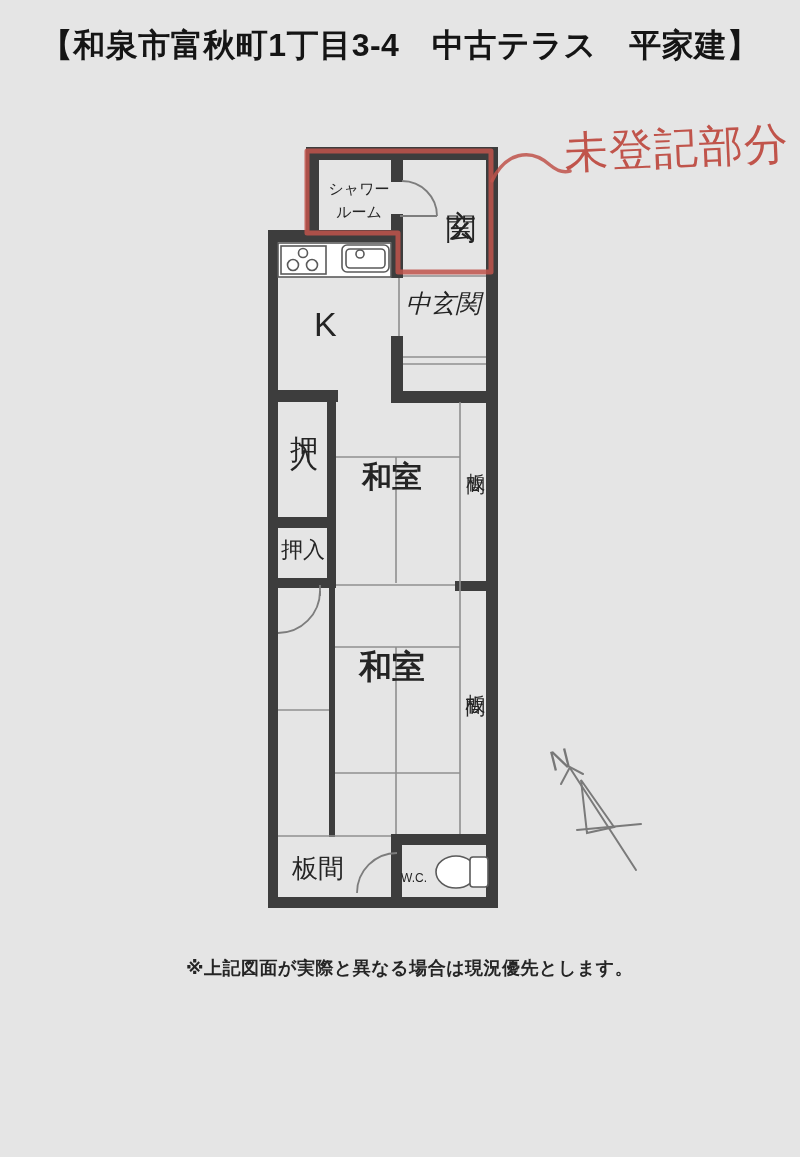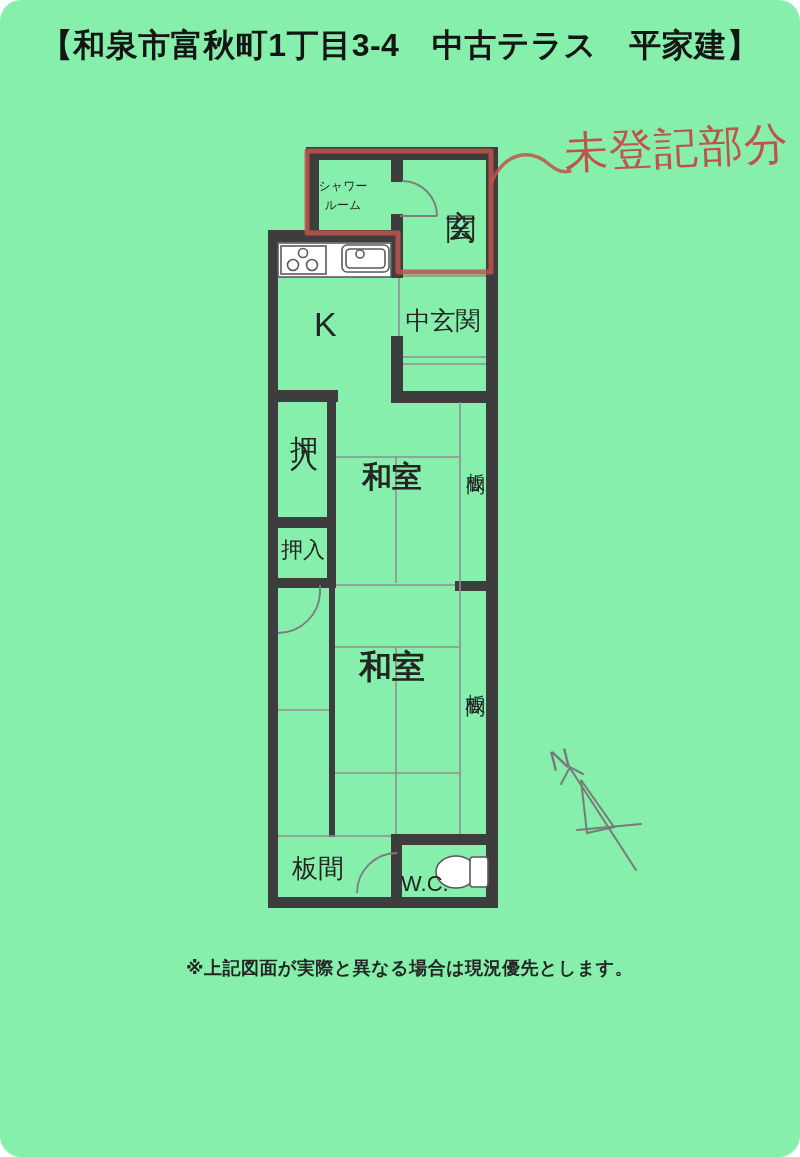--- a/index.html
+++ b/index.html
@@ -1,18 +1,18 @@
 <!DOCTYPE html>
 <html><head>
 <meta charset="utf-8">
 <style>
   html,body{margin:0;padding:0;background:#ffffff;}
   .page{
-    position:relative;width:800px;height:1157px;background:#86efac;overflow:hidden;
-    font-family:"Liberation Sans","DejaVu Sans",sans-serif;color:#2a2a2a;border-radius:21px;
+    position:relative;width:800px;height:1157px;background:#e5e5e5;overflow:hidden;
+    font-family:"Liberation Sans","DejaVu Sans",sans-serif;color:#2a2a2a;
   }
   .abs{position:absolute;}
   .title{
     left:0;top:24px;width:800px;text-align:center;
     font-size:32px;font-weight:bold;color:#151515;letter-spacing:0.5px;white-space:nowrap;
   }
   .footnote{
     left:186px;top:956px;font-size:18px;font-weight:bold;color:#252525;letter-spacing:0.5px;white-space:nowrap;
   }
   .room-label{color:#242424;line-height:1.2;text-align:center;white-space:nowrap;}
@@ -109,50 +109,50 @@
     </g>
 
     <g>
       <line class="north" x1="636" y1="870" x2="570" y2="768"></line>
       <path class="north" d="M 561 784 L 570 767 L 583 774"></path>
       <path class="north" d="M 581 780 L 587 833 L 614 827 Z"></path>
       <line class="north" x1="577" y1="830" x2="641" y2="824"></line>
     </g>
   </svg>
 
-  <div class="abs room-label" style="left:304px;top:177px;width:78px;font-size:12px;line-height:1.55;">
+  <div class="abs room-label" style="left:320px;top:177px;width:78px;font-size:15px;line-height:1.55;">
     <div>シャワー</div>
     <div>ルーム</div>
   </div>
 
   <div class="abs room-label vtext" style="left:443px;top:186px;font-size:30px;letter-spacing:5px;">玄関</div>
 
   <div class="abs room-label" style="left:314px;top:304px;font-size:34px;">K</div>
 
-  <div class="abs room-label" style="left:399px;top:305px;width:88px;font-size:25px;">中玄関</div>
+  <div class="abs room-label" style="left:399px;top:288px;width:88px;font-size:25px;font-style:italic;">中玄関</div>
 
   <div class="abs room-label vtext" style="left:287px;top:414px;font-size:28px;letter-spacing:6px;">押入</div>
 
   <div class="abs room-label" style="left:337px;top:459px;width:110px;font-size:30px;font-weight:bold;line-height:1.18;">
     <div>和室</div>
   </div>
 
   <div class="abs room-label vtext" style="left:464px;top:458px;font-size:19px;letter-spacing:4px;">板間</div>
 
   <div class="abs room-label" style="left:272px;top:537px;width:62px;font-size:22px;">押入</div>
 
   <div class="abs room-label" style="left:335px;top:648px;width:114px;font-size:33px;font-weight:bold;line-height:1.18;">
     <div>和室</div>
   </div>
 
   <div class="abs room-label vtext" style="left:464px;top:678px;font-size:20px;letter-spacing:4px;">板間</div>
 
   <div class="abs room-label" style="left:280px;top:853px;width:76px;font-size:26px;">板間</div>
 
-  <div class="abs room-label" style="left:401px;top:871px;font-size:22px;">W.C.</div>
+  <div class="abs room-label" style="left:401px;top:871px;font-size:12px;">W.C.</div>
 
   <div class="abs annotation-text" style="color:#c0544b;">未登記部分</div>
 
   <div class="abs compass-n">N</div>
 
   <div class="abs footnote">※上記図面が実際と異なる場合は現況優先とします。</div>
 
 </div>
 
 </body></html>

